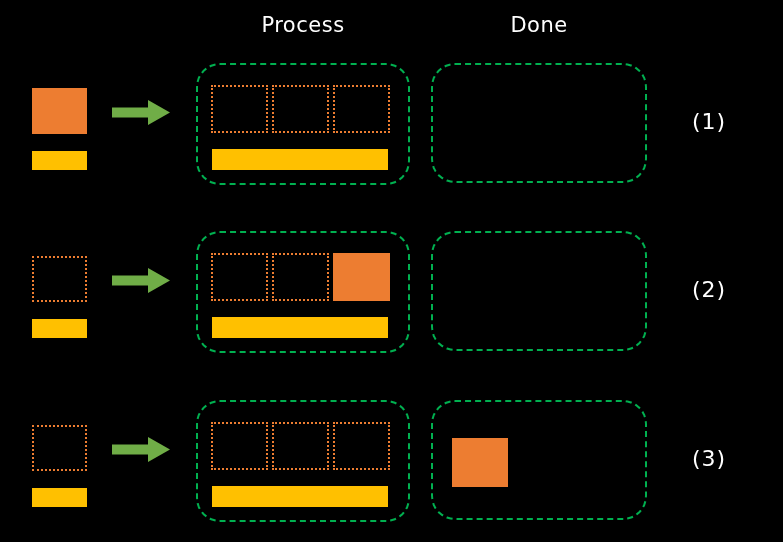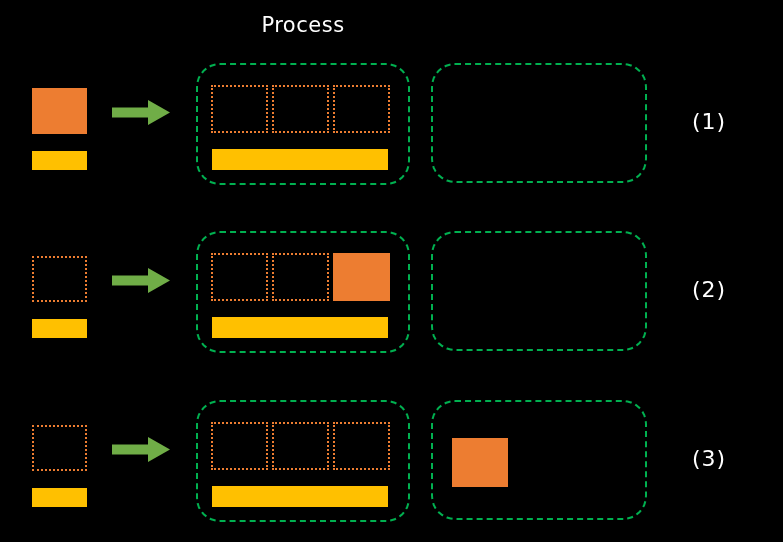--- a/index.html
+++ b/index.html
@@ -79,20 +79,21 @@
     color: var(--text); font-size: 22px; text-align: left;
     letter-spacing: 1px;
   }
 </style>
 </head>
 <body>
 
 <div class="stage">
 
   <div class="col-header process">Process</div>
+  <div class="col-header done">Done</div>
 
   <div class="row" data-row="0">
     <div class="source-square filled"></div>
     <div class="source-bar"></div>
     <div class="arrow">
       <svg viewBox="0 0 58 25" preserveAspectRatio="none">
           <polygon points="0,7.5 36,7.5 36,0 58,12.5 36,25 36,17.5 0,17.5" fill="var(--arrow-green)"></polygon>
         </svg>
     </div>
     <div class="process-box">

